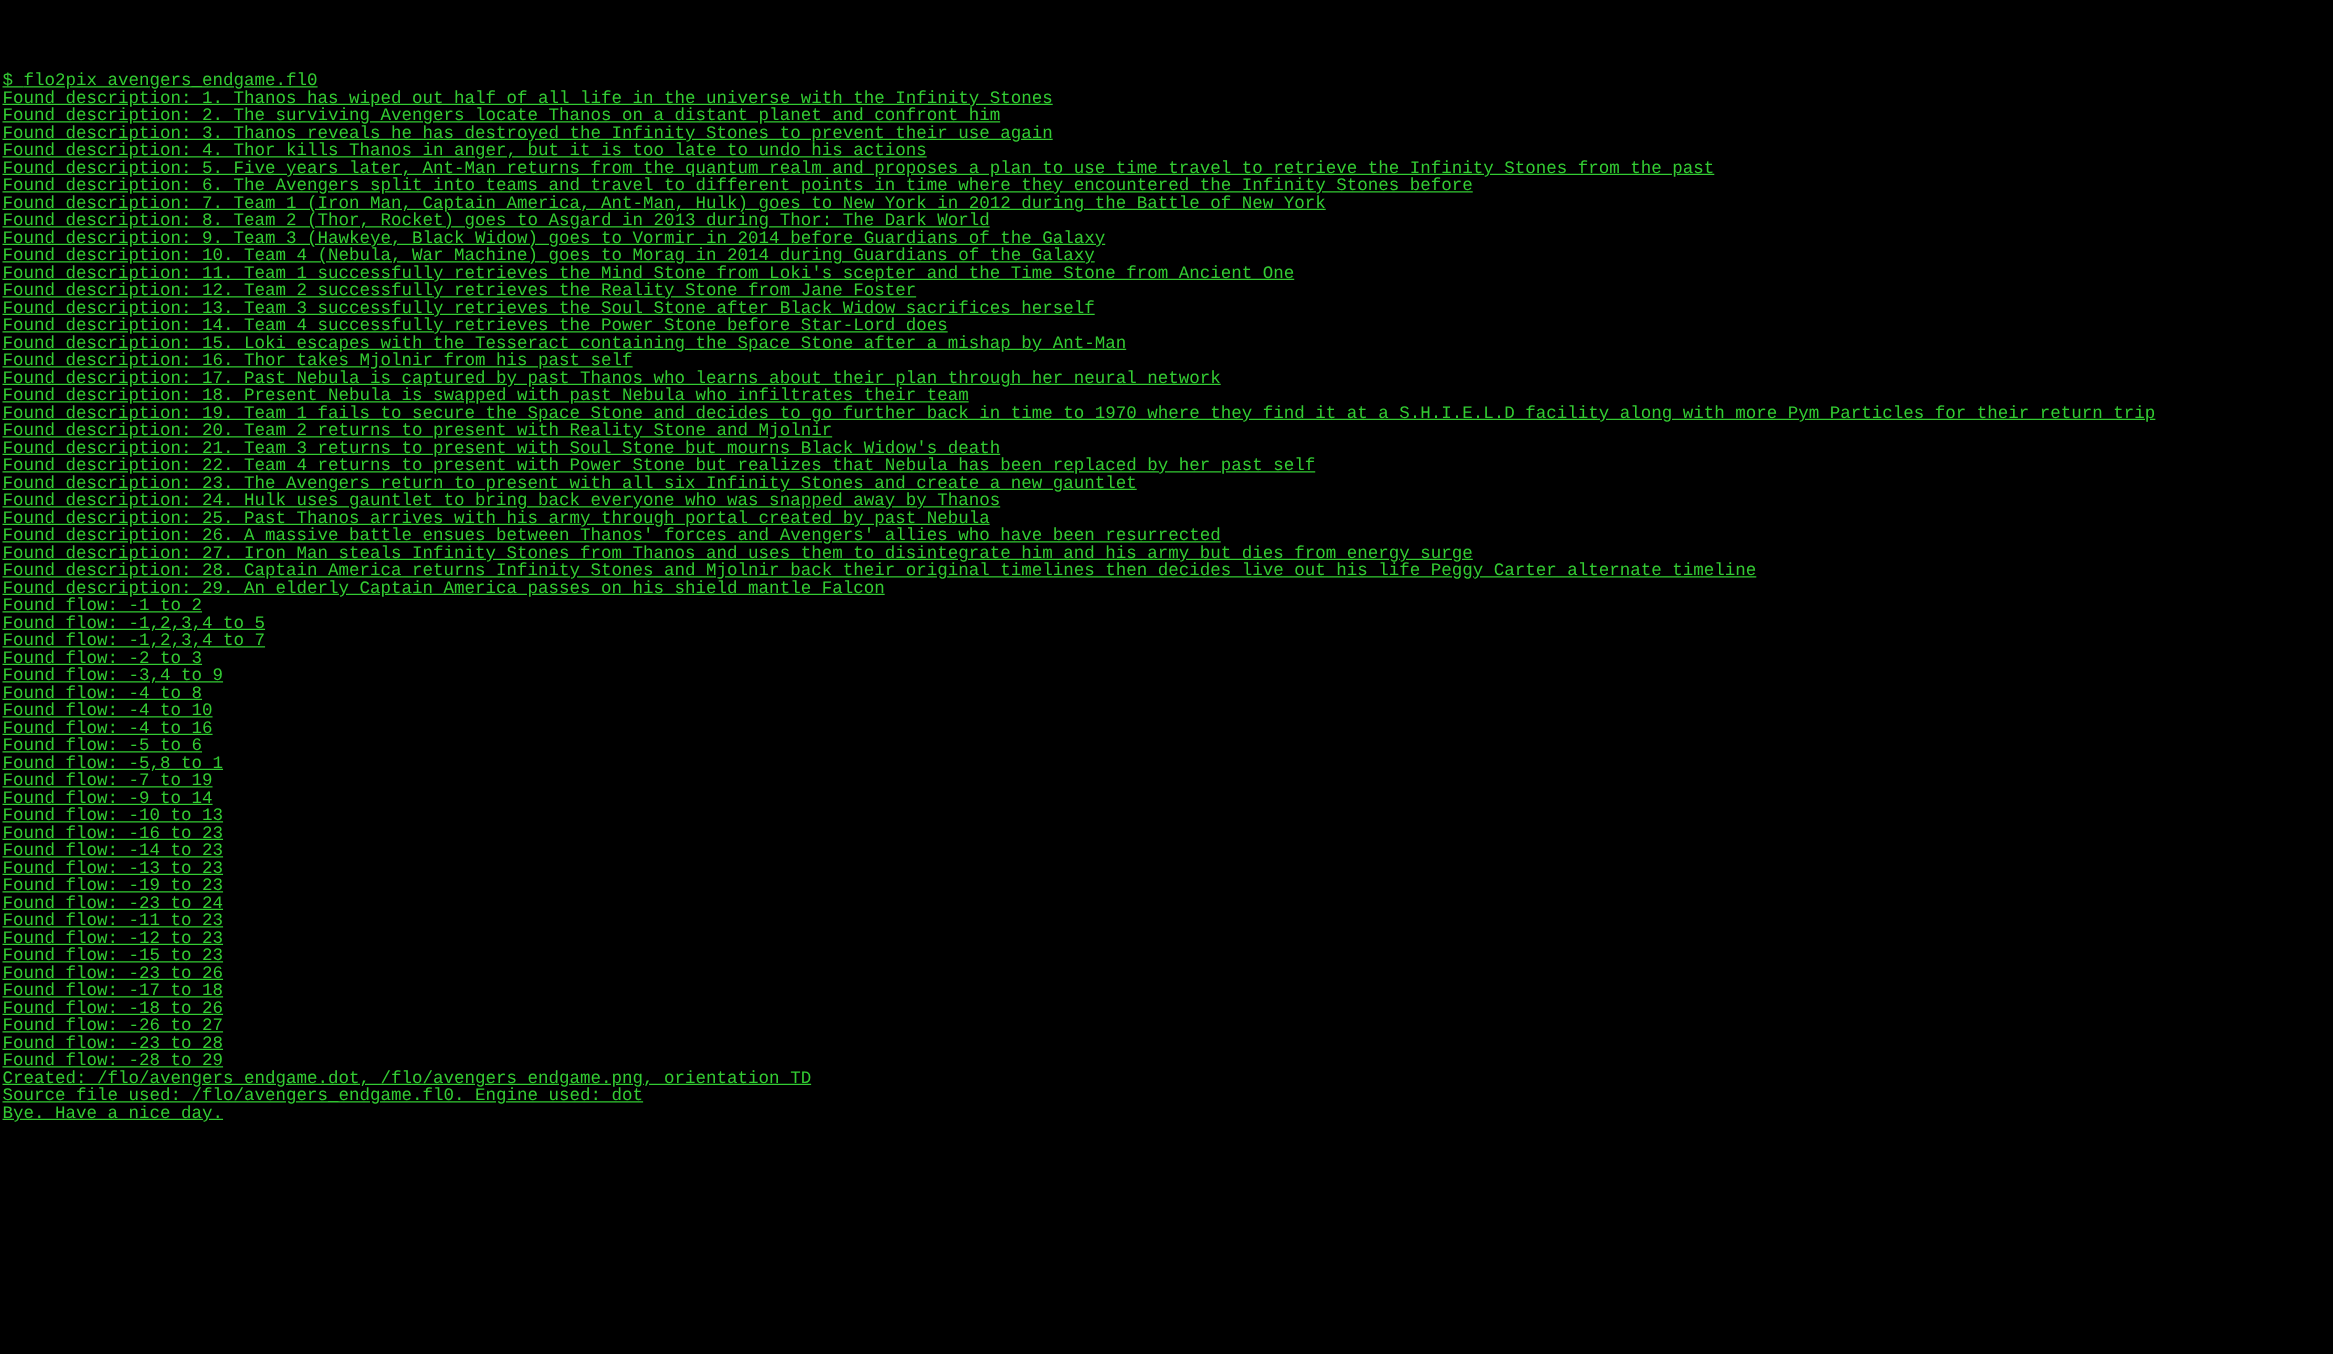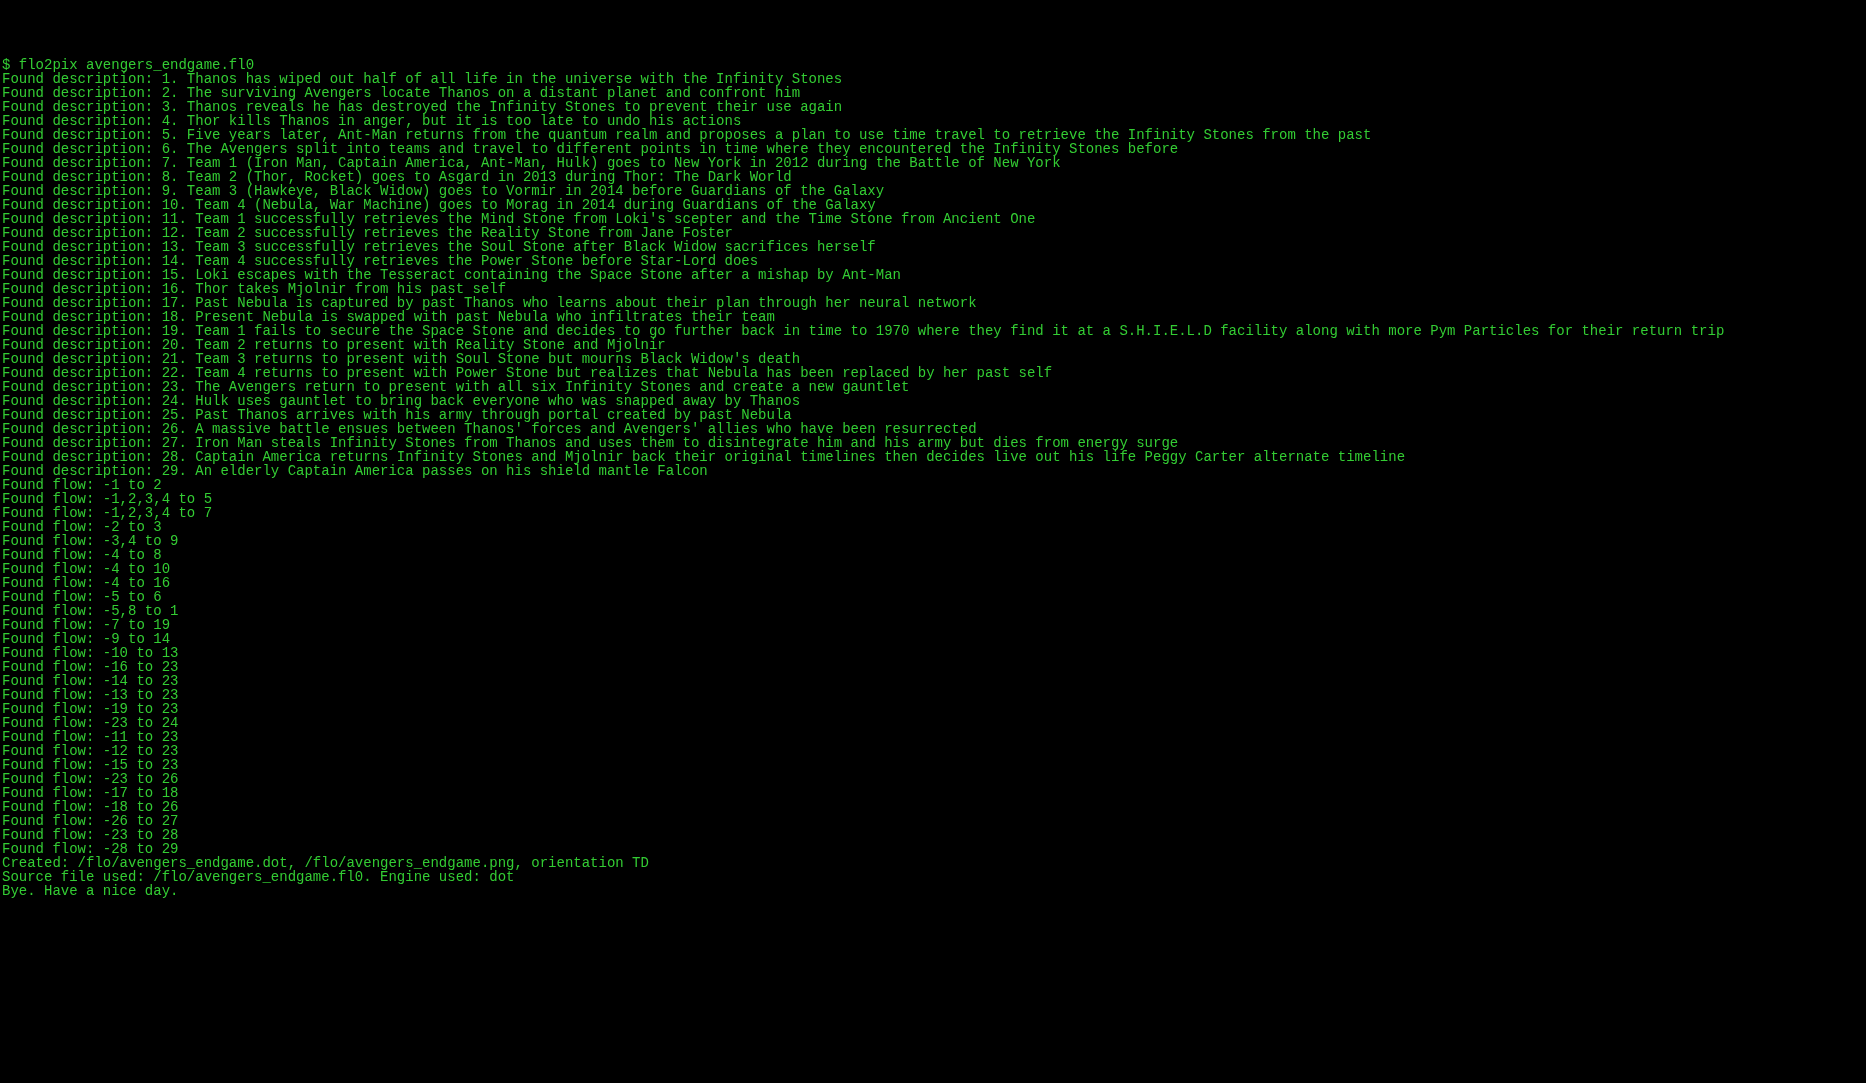--- a/index.html
+++ b/index.html
@@ -12,20 +12,21 @@
       color: #33cc33;
       font-family: "Courier New", Courier, monospace;
       font-size: 14px;
       line-height: 1.0;
       padding: 2px;
       white-space: pre;
       overflow-x: auto;
     }
     .terminal-line {
       white-space: pre;
+      text-decoration: underline;
     }
     .prompt {
       color: #33cc33;
     }
   </style>
 </head>
 <body>
 
 
 

